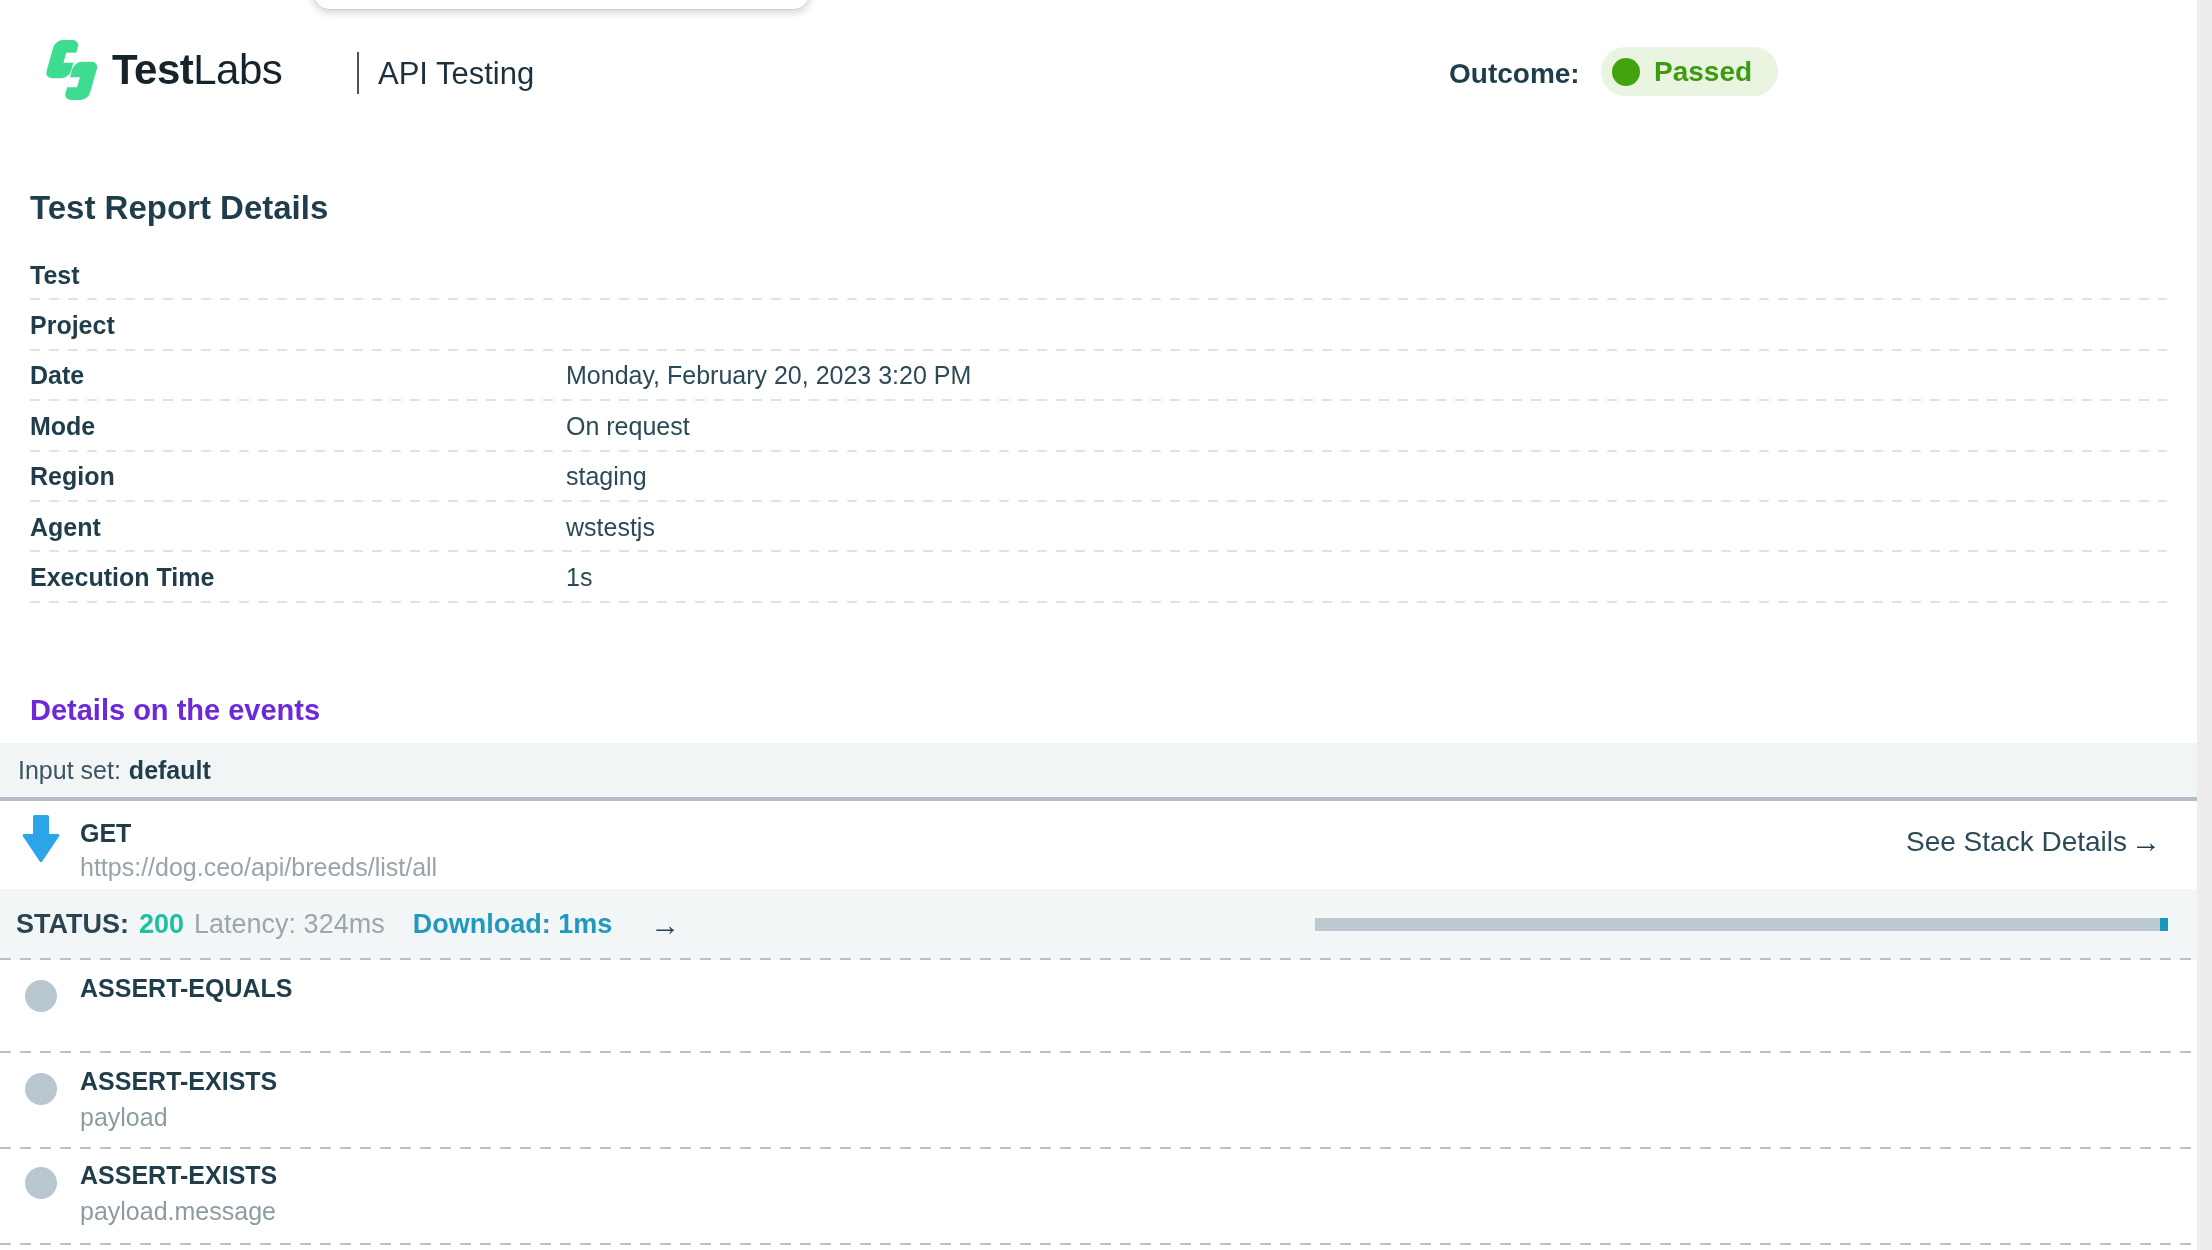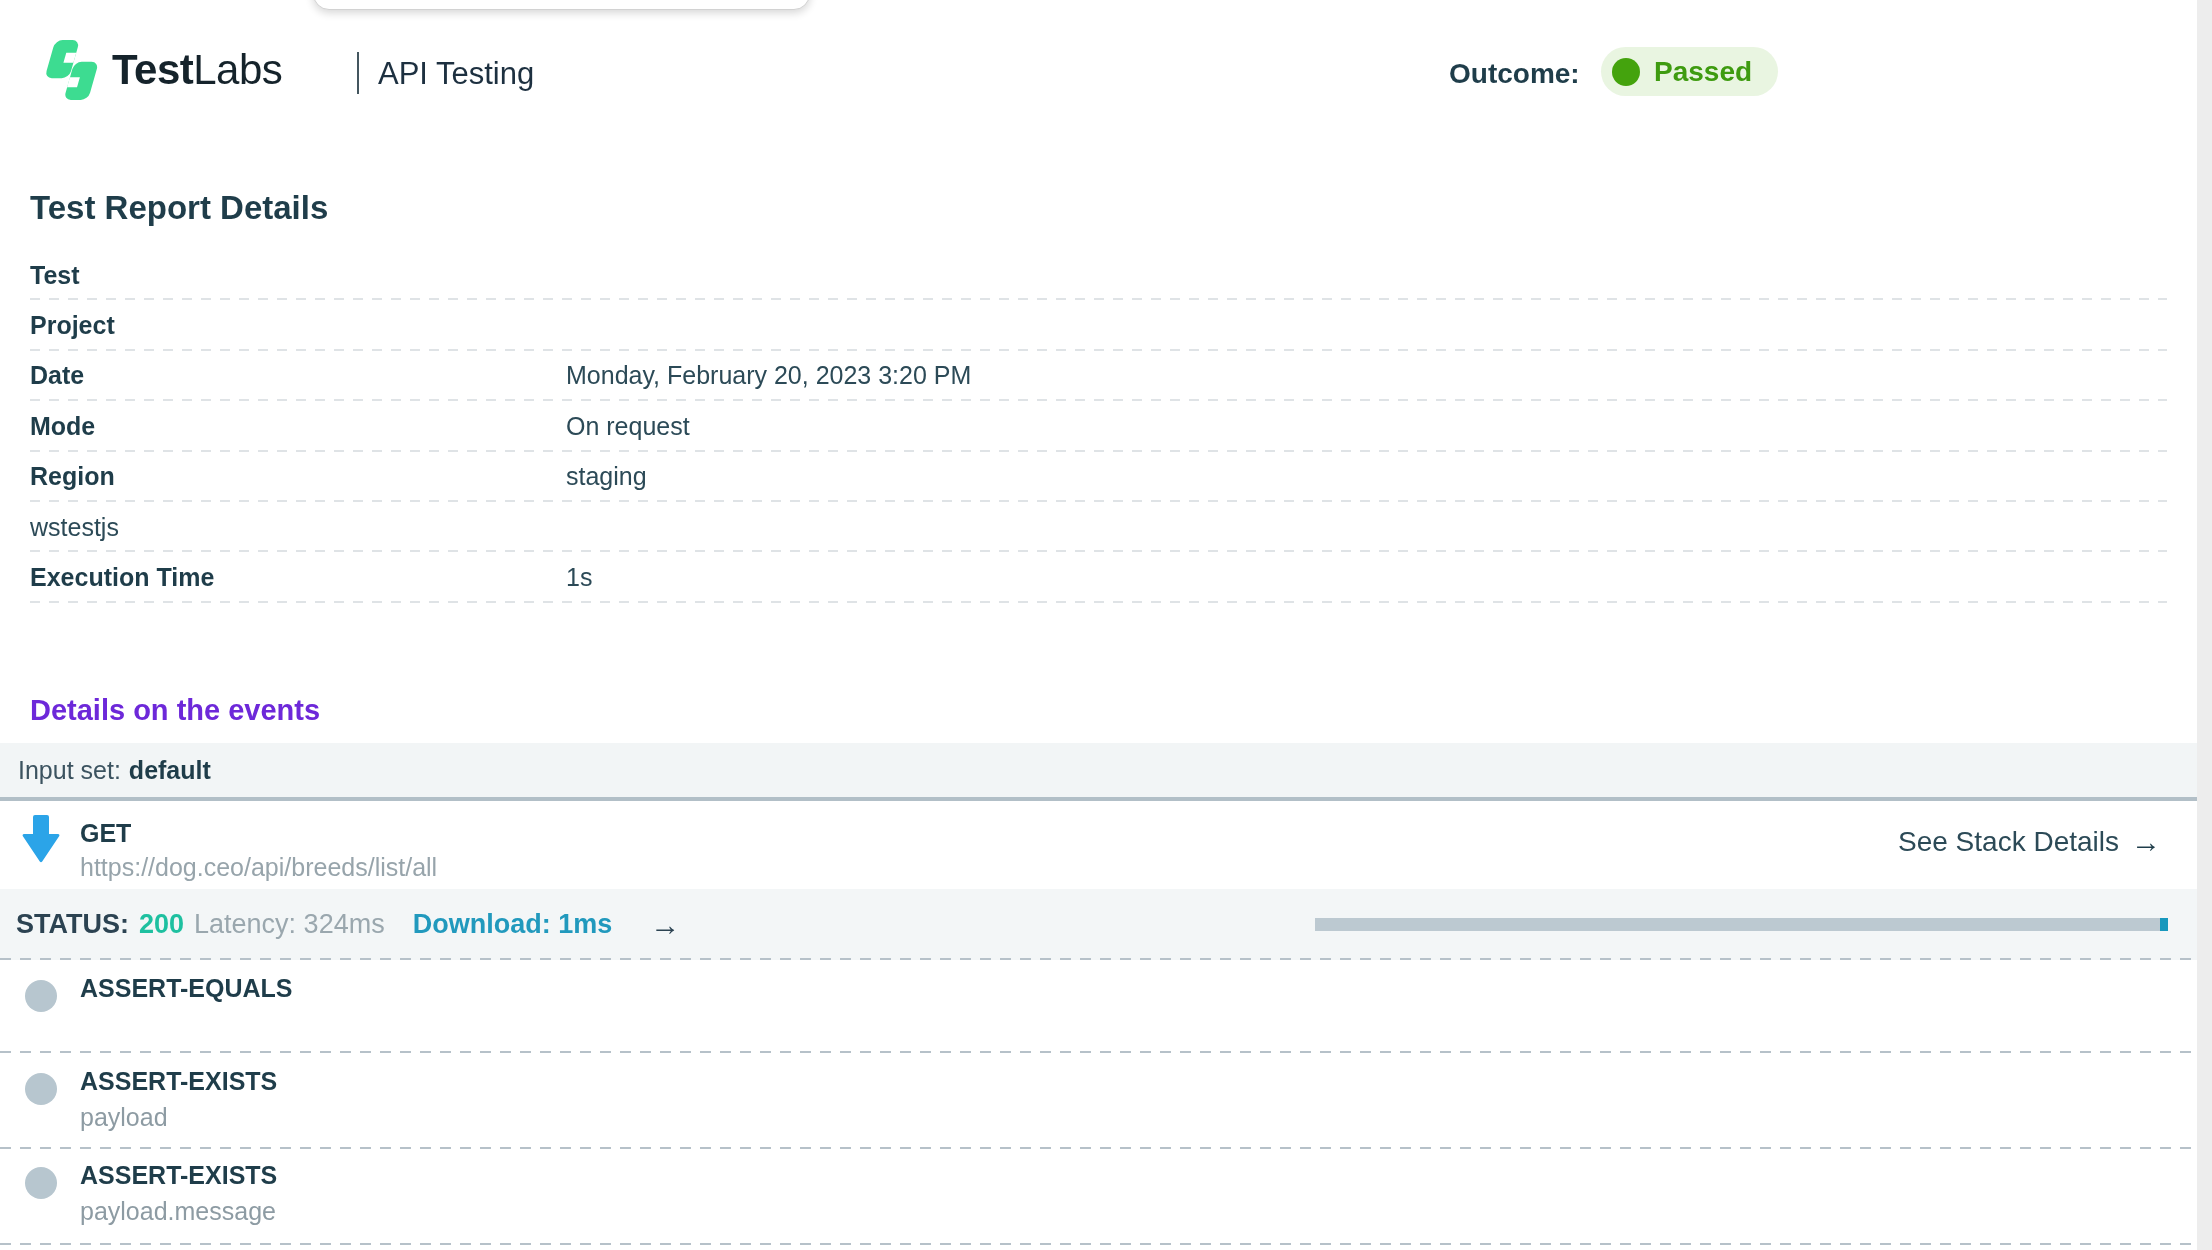--- a/index.html
+++ b/index.html
@@ -61,21 +61,21 @@
   }
   .input-bar .iv { font-weight:700; color:#1f3d4a; margin-left:8px; }
   .input-bar-border { left:0; top:797px; width:2197px; height:4px; background:#b2bfc7; }
 
   .get-row { left:0; top:801px; width:2197px; height:88px; background:#fff; }
   .get-arrow { left:22px; top:13px; }
   .get-method { left:80px; top:18px; font-size:25px; font-weight:700; color:#1f3d4a; }
   .get-url { left:80px; top:52px; font-size:25px; color:#97a4ab; }
   .stack-link {
     right:36px; top:24px; font-size:28px; color:#2c4a57; cursor:pointer;
-    display:flex; align-items:center; gap:12px; white-space:nowrap;
+    display:flex; align-items:center; gap:4px; white-space:nowrap;
   }
   .stack-link .arr { font-size:30px; color:#1f3d4a; }
 
   .status-row {
     left:0; top:889px; width:2197px; height:71px; background:#f3f6f7;
     display:flex; align-items:center; padding-left:16px;
     font-size:27px; white-space:nowrap;
     background-image:repeating-linear-gradient(90deg,#b6c1c9 0 11px, transparent 11px 20px);
     background-size:100% 2px; background-position:left bottom; background-repeat:no-repeat;
     background-color:#f3f6f7;
@@ -148,20 +148,21 @@
   </div>
   <div class="report-row">
     <div class="rlabel">Mode</div>
     <div class="rvalue">On request</div>
   </div>
   <div class="report-row">
     <div class="rlabel">Region</div>
     <div class="rvalue">staging</div>
   </div>
   <div class="report-row">
+    <div class="rlabel">Agent</div>
     <div class="rvalue">wstestjs</div>
   </div>
   <div class="report-row">
     <div class="rlabel">Execution Time</div>
     <div class="rvalue">1s</div>
   </div>
 </div>
 
 <div class="abs events-title">Details on the events</div>
 

